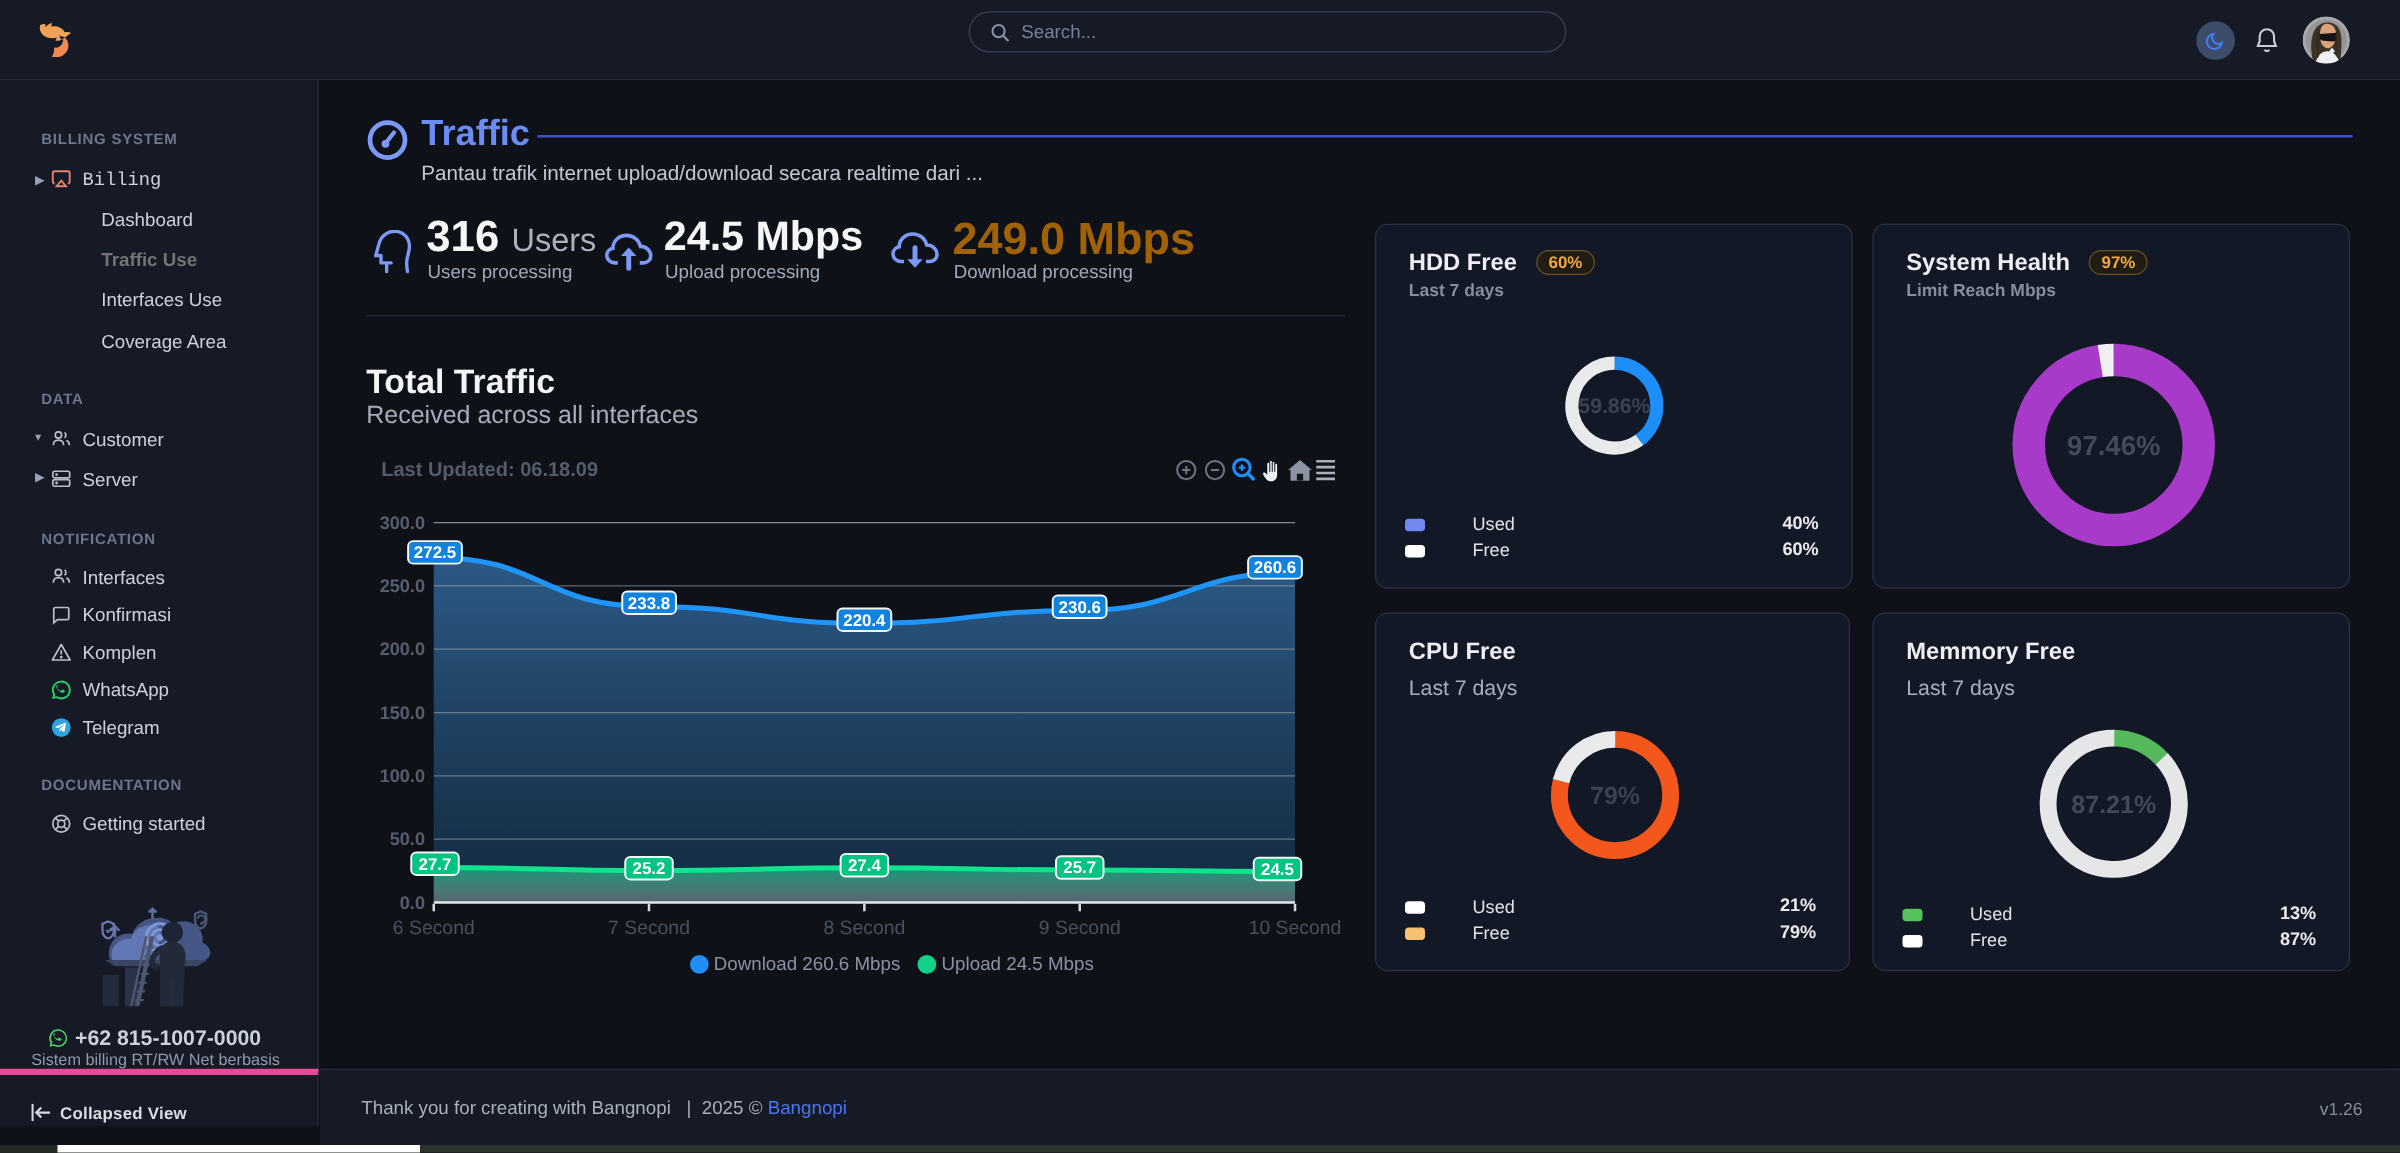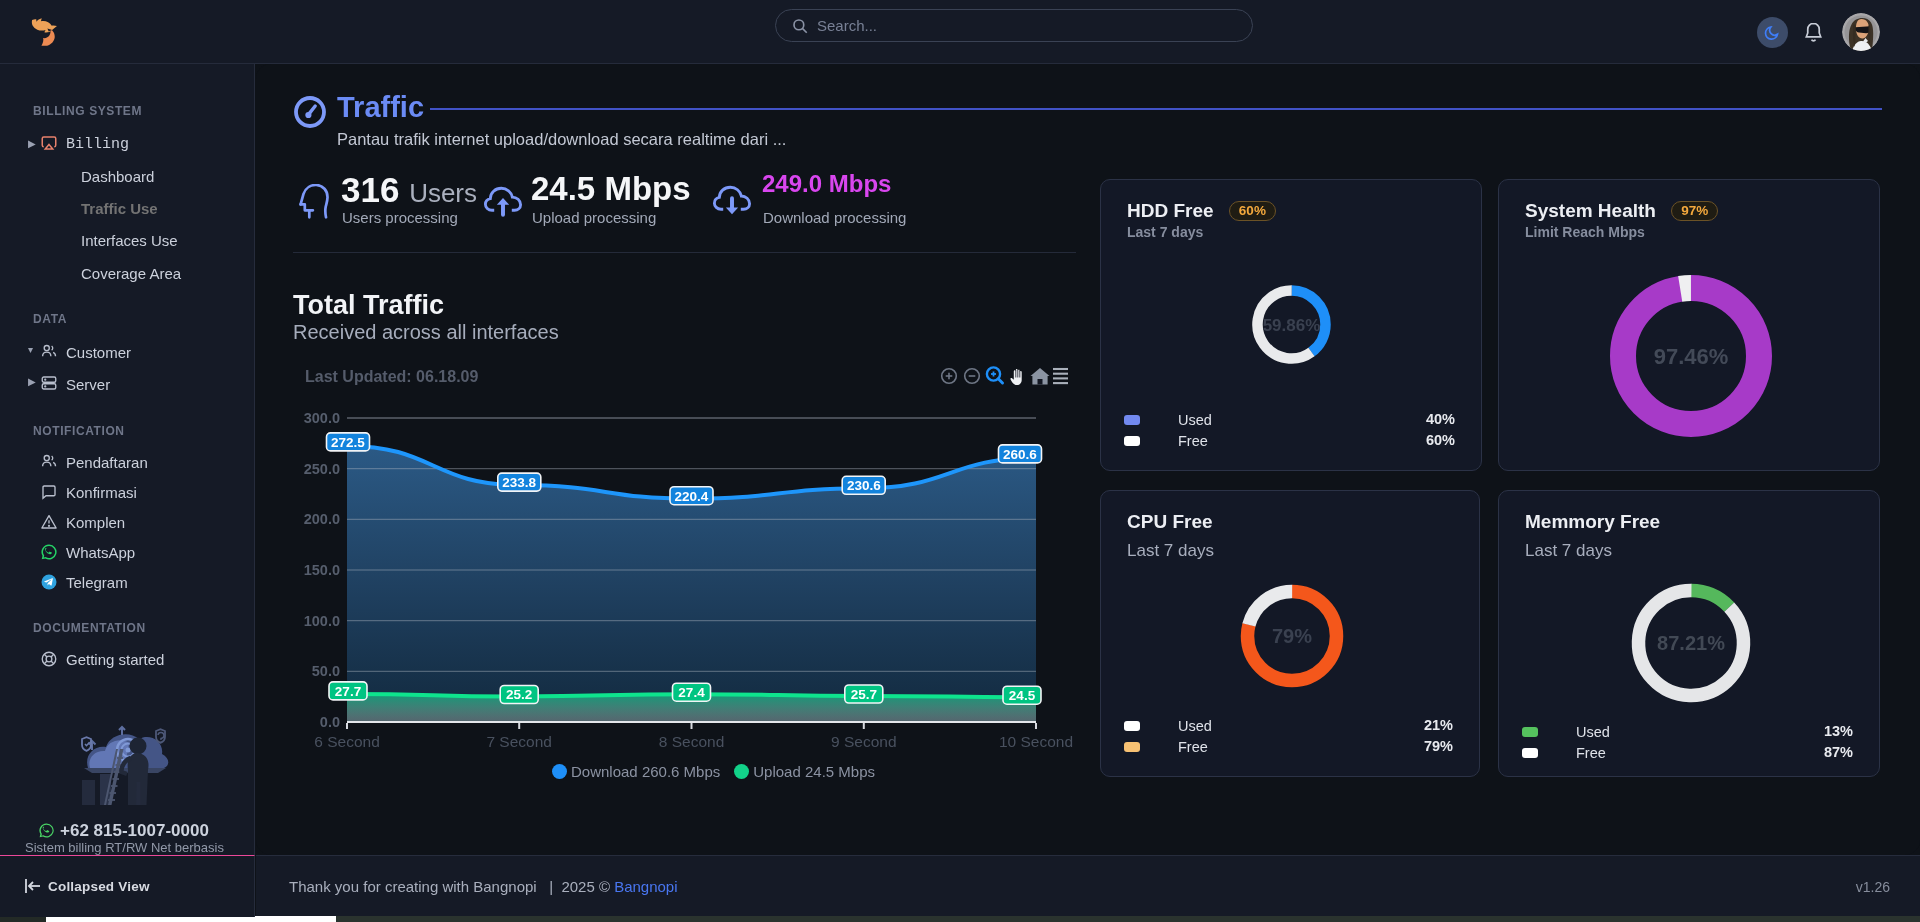--- a/index.html
+++ b/index.html
@@ -10,21 +10,21 @@
   .search svg { margin:0 8px 0 15px; }
   .moonbtn { position:absolute; left:1757px; top:17px; width:31px; height:31px; border-radius:50%; background:#3d4c69; display:flex; align-items:center; justify-content:center; }
   .bell { position:absolute; left:1802px; top:20px; }
   .avatar { position:absolute; left:1842px; top:13px; width:38px; height:38px; border-radius:50%; overflow:hidden; }
   .sidebar { position:absolute; left:0; top:64px; width:255px; height:791px; background:#151a26; border-right:1px solid #262c3c; }
   .shead { position:absolute; left:33px; color:#6f7689; font-size:12px; font-weight:bold; letter-spacing:.6px; }
   .sitem { position:absolute; color:#ccd1dc; font-size:15px; display:flex; align-items:center; }
   .sub { left:81px; }
   .caret { position:absolute; left:28px; color:#9aa1b2; font-size:10px; }
   .sicon { position:absolute; left:40px; width:18px; height:18px; }
-  .sidefoot { position:absolute; left:0; top:855px; width:255px; height:62px; background:#151a26; border-right:1px solid #262c3c; border-top:1px solid #ec4899; z-index:4; }
+  .sidefoot { position:absolute; left:0; top:855px; width:255px; height:46px; background:#151a26; border-right:1px solid #262c3c; border-top:5px solid #ec4899; z-index:4; }
   .main { position:absolute; left:256px; top:64px; width:1664px; height:791px; background:#0e1218;border-radius:15px; }
   .mainfoot { position:absolute; left:256px; top:855px; width:1664px; height:61px; background:#151a26; border-top:1px solid #262c3c; }
   .card { position:absolute; background:#131826; border:1px solid #2b3246; border-radius:10px; }
   .ctitle { position:absolute; left:26px; top:20px; color:#eceef3; font-size:19px; font-weight:bold; }
   .badge { display:inline-block; margin-left:10px; padding:1px 9px 2px; border:1px solid #6b5226; border-radius:11px; background:#1f1c13; color:#f3a83d; font-size:13.5px; font-weight:bold; vertical-align:2px; }
   .csub { position:absolute; left:26px; color:#868d9e; font-size:14px; font-weight:bold; }
   .csub2 { position:absolute; left:26px; color:#a8aebd; font-size:17px; }
   .lrow { position:absolute; left:23px; right:26px; height:20px; }
   .lrow .sw { position:absolute; left:0; top:5px; width:16px; height:10px; border-radius:3px; }
   .lrow .lname { position:absolute; left:26px; top:2px; color:#dfe2e9; font-size:14.5px;margin-left:28px; }
@@ -113,21 +113,21 @@
   <div class="sitem" style="left:66px; top:312px;">Server</div>
 
   <div class="shead" style="top:360px">NOTIFICATION</div>
 
   <svg class="sicon" style="top:388px" viewBox="0 0 24 24" fill="none" stroke="#b9bfcd" stroke-width="1.8">
       <circle cx="9" cy="8" r="3.4"></circle>
       <path d="M3.5 19 C3.5 15.5 5.8 13.5 9 13.5 C12.2 13.5 14.5 15.5 14.5 19"></path>
       <path d="M15.5 5.3 a3.4 3.4 0 0 1 0 5.6"></path>
       <path d="M17.5 13.8 C19.6 14.6 20.7 16.4 20.7 19"></path>
     </svg>
-  <div class="sitem" style="left:66px; top:390px;">Pendaftaran</div>
+  <div class="sitem" style="left:66px; top:390px;">Interfaces</div>
 
   <svg class="sicon" style="top:419px" viewBox="0 0 24 24" fill="none" stroke="#b9bfcd" stroke-width="1.8">
       <path d="M4 5.5 C4 4.7 4.7 4 5.5 4 L18.5 4 C19.3 4 20 4.7 20 5.5 L20 15.5 C20 16.3 19.3 17 18.5 17 L8 17 L4 20.5 Z"></path>
     </svg>
   <div class="sitem" style="left:66px; top:420px;">Konfirmasi</div>
 
   <svg class="sicon" style="top:449px" viewBox="0 0 24 24" fill="none" stroke="#b9bfcd" stroke-width="1.8">
       <path d="M12 3.5 L21.5 20 L2.5 20 Z" stroke-linejoin="round"></path>
       <line x1="12" y1="9.5" x2="12" y2="14"></line>
       <circle cx="12" cy="17" r="0.6" fill="#b9bfcd"></circle>
@@ -234,21 +234,21 @@
         <line x1="18" y1="15" x2="18" y2="27" stroke-width="3.6" stroke-linecap="round"></line>
       </svg>
     <div style="position:absolute; left:275px; top:106px; color:#f5f6f8; font-size:33px; font-weight:bold;">24.5 Mbps</div>
     <div style="position:absolute; left:276px; top:145px; color:#a2a9b8; font-size:15px;">Upload processing</div>
 
     <svg style="position:absolute; left:456px; top:121px;" width="40" height="33" viewBox="0 0 36 30" fill="none" stroke="#7d99f8" stroke-width="2.6">
         <path d="M10 22 L8 22 C4.5 22 2 19.5 2 16.5 C2 13.8 4 11.8 6.5 11.3 C6.5 6 11 2 16.5 2 C21.5 2 25.5 5.5 26.5 10 C30.5 10 34 13 34 17 C34 20 31.5 22 28.5 22 L26 22"></path>
         <path d="M12.4 20.4 L23.6 20.4 L18 26.6 Z" fill="#7d99f8" stroke="none"></path>
         <line x1="18" y1="12" x2="18" y2="23" stroke-width="3.6" stroke-linecap="round"></line>
       </svg>
-    <div style="position:absolute; left:506px; top:106px; color:#d946ef; font-size:24px; font-weight:bold;">249.0 Mbps</div>
+    <div style="position:absolute; left:506px; top:106px; color:#a16207; font-size:36px; font-weight:bold;">249.0 Mbps</div>
     <div style="position:absolute; left:507px; top:145px; color:#a2a9b8; font-size:15px;">Download processing</div>
 
     <div style="position:absolute; left:37px; top:188px; width:783px; border-top:1px solid #242a39;"></div>
   </div>
 
   <div style="position:absolute; left:37px; top:226px; color:#f2f4f7; font-size:27px; font-weight:bold;">Total Traffic</div>
   <div style="position:absolute; left:37px; top:257px; color:#a6adbc; font-size:20px;">Received across all interfaces</div>
 
   <div style="position:absolute; left:49px; top:304px; color:#555c6b; font-size:16px; font-weight:bold;">Last Updated: 06.18.09</div>
 

